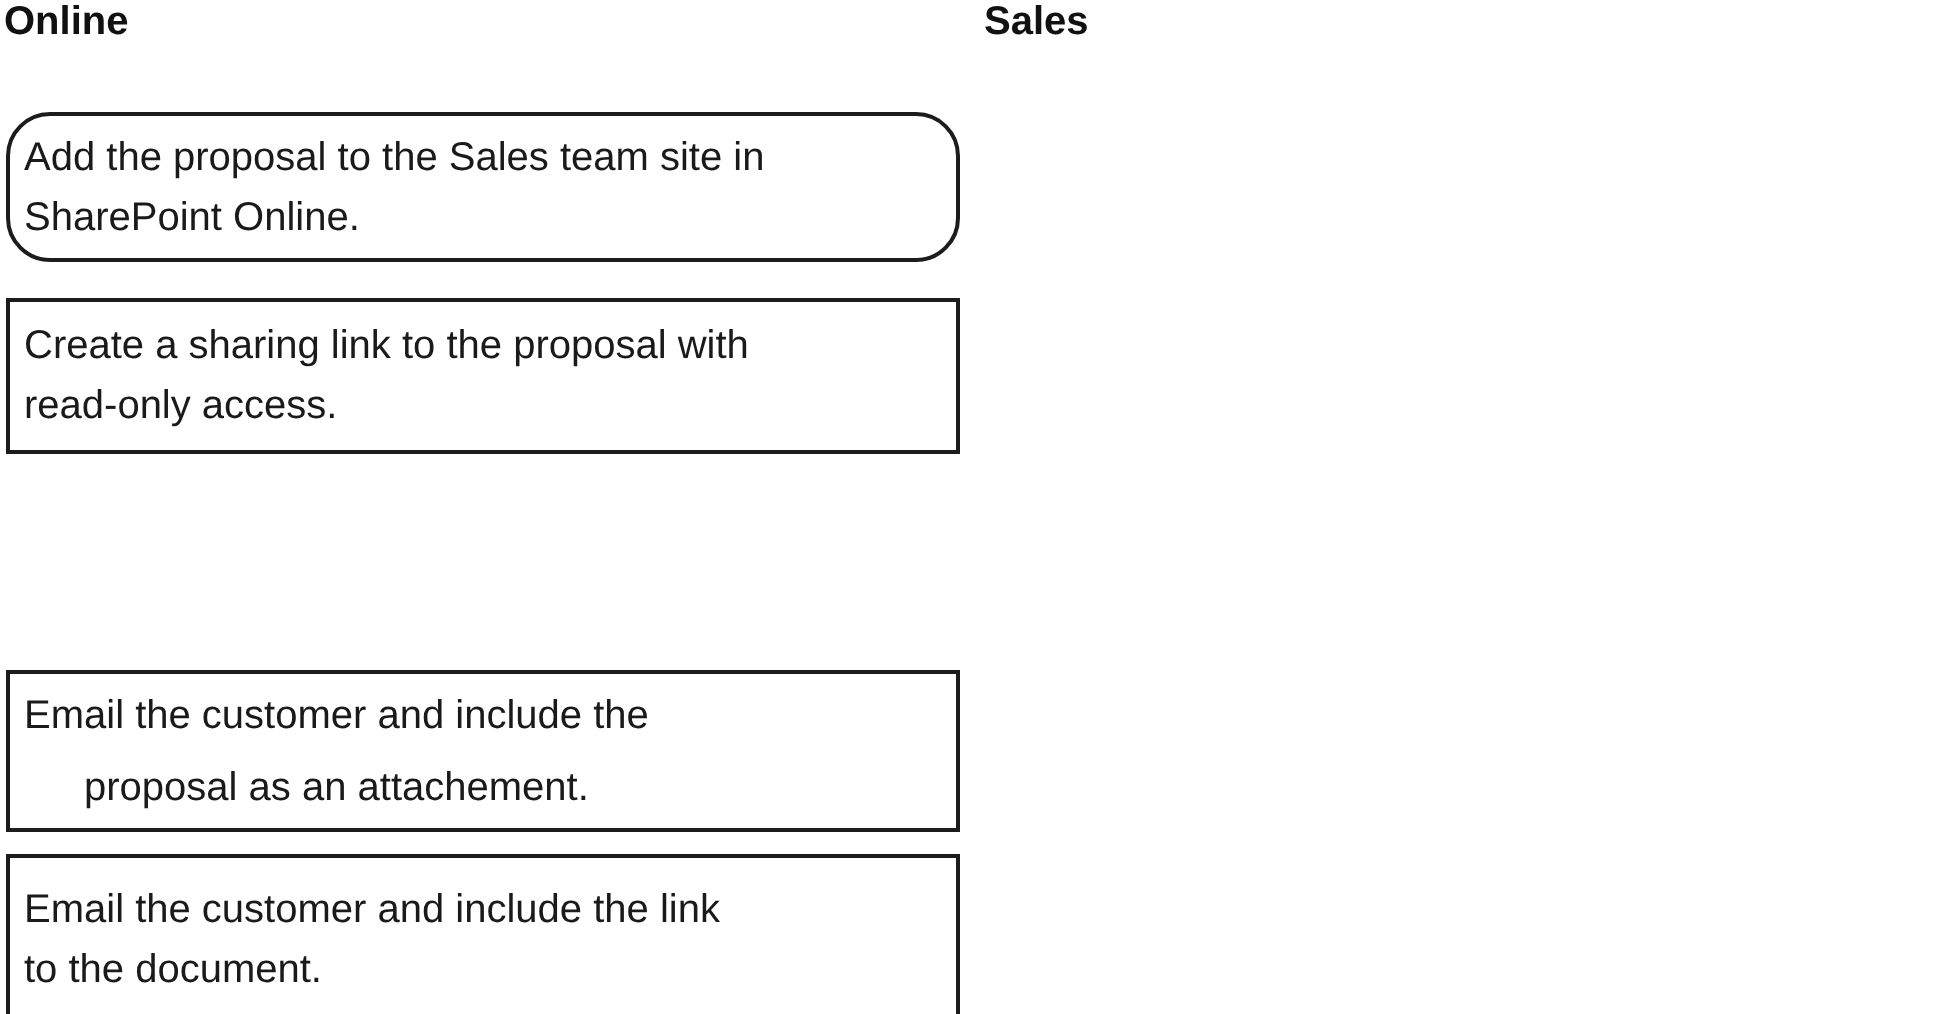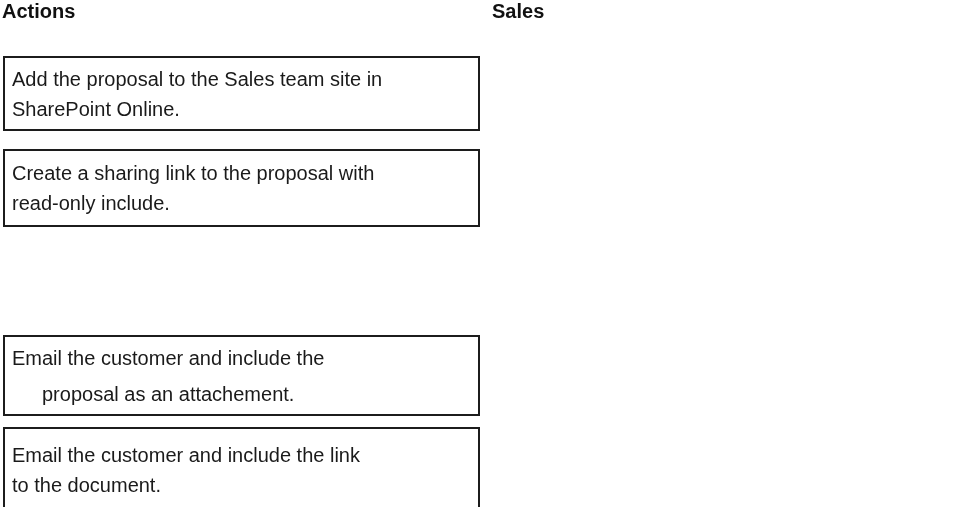--- a/index.html
+++ b/index.html
@@ -37,53 +37,53 @@
     display: flex;
     align-items: center;
     padding: 0 8px 0 7px;
   }
   .action-text {
     font-size: 20px;
     line-height: 30px;
     white-space: pre-line;
     color: #1a1a1a;
   }
-  .b1 { top: 56px;  height: 75px; }
+  .b1 { top: 56px;  height: 75px; border-radius: 22px; }
   .b2 { top: 149px; height: 78px; }
   .b3 { top: 243px; height: 80px; padding-left: 11px; }
   .b4 { top: 335px; height: 81px; text-align: center; }
   .b5 { top: 427px; height: 86px; }
   .b4 .action-text { line-height: 36px; }
 
   .steps-dropzone {
     position: absolute;
     left: 492px;
     top: 40px;
     width: 470px;
     height: 460px;
     background: transparent;
   }
 </style>
 </head>
 <body>
 
 <div class="canvas">
 
-  <div class="col-header actions">Actions</div>
+  <div class="col-header actions">Online</div>
 
   <div class="col-header steps">Sales</div>
 
   <div class="action-box b1">
     <div class="action-text">Add the proposal to the Sales team site in
 SharePoint Online.</div>
   </div>
 
   <div class="action-box b2">
     <div class="action-text">Create a sharing link to the proposal with
-read-only include.</div>
+read-only access.</div>
   </div>
 
 
   <div class="action-box b4">
     <div class="action-text">Email the customer and include the
 proposal as an attachement.</div>
   </div>
 
   <div class="action-box b5">
     <div class="action-text">Email the customer and include the link

